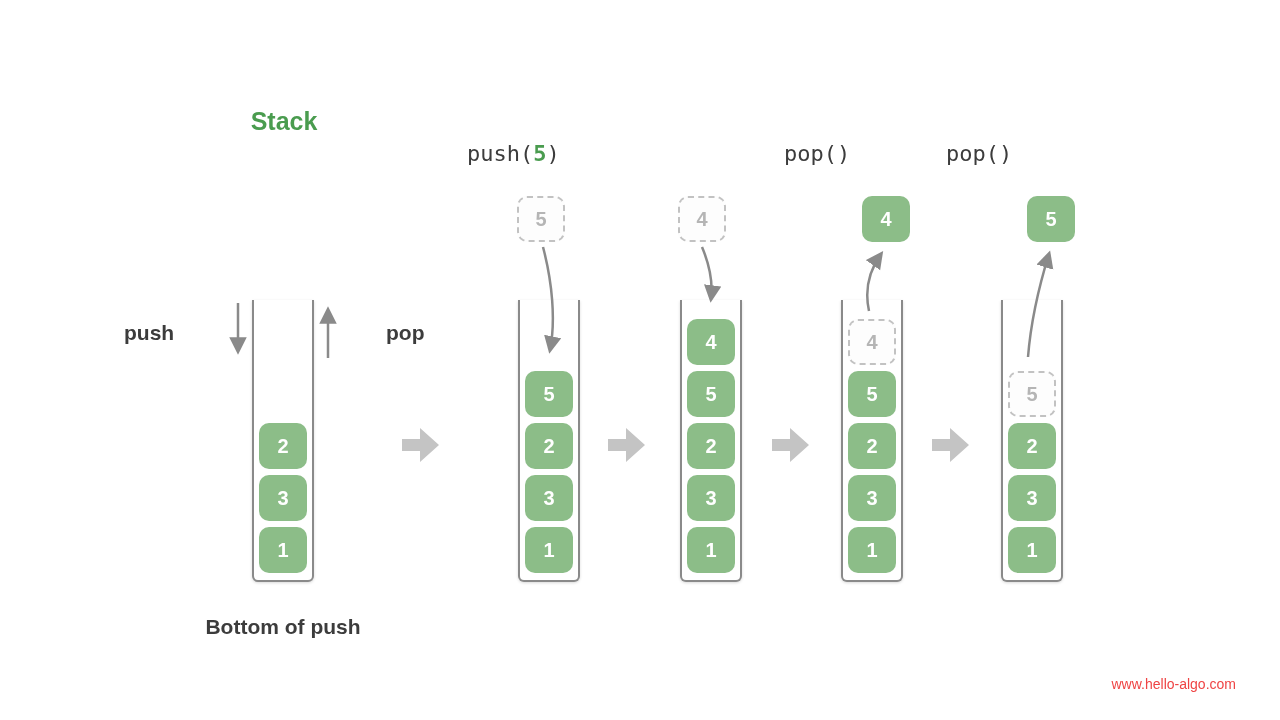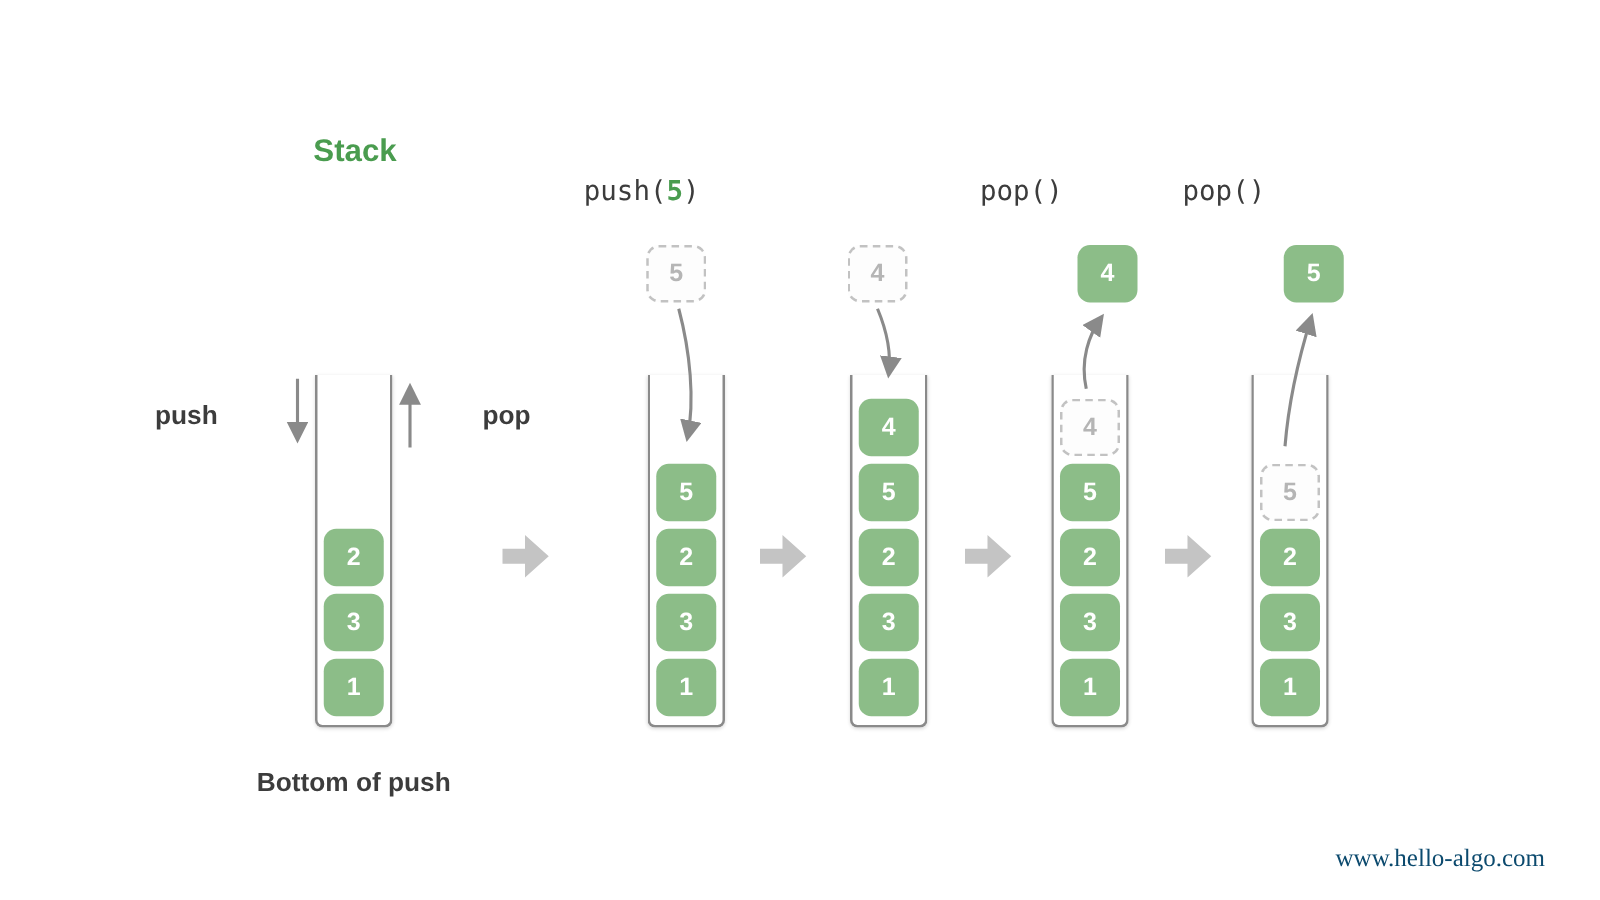--- a/index.html
+++ b/index.html
@@ -60,23 +60,23 @@
     color: #b5b5b5;
   }
   .overlay {
     position: absolute;
     top: 0; left: 0;
     pointer-events: none;
   }
   .watermark {
     position: absolute;
     top: 676px; right: 44px;
-    font-family: Liberation Serif, serif;
-    font-size: 20px;
-    color: #0c4a6e;
+    font-family: Liberation Sans, sans-serif;
+    font-size: 14px;
+    color: #ef4444;
   }
 </style>
 </head>
 <body>
 
 <div class="canvas">
 
   <div class="title">Stack</div>
 
   <div class="anno center" style="top:615px; left:183px;">Bottom of push</div>

